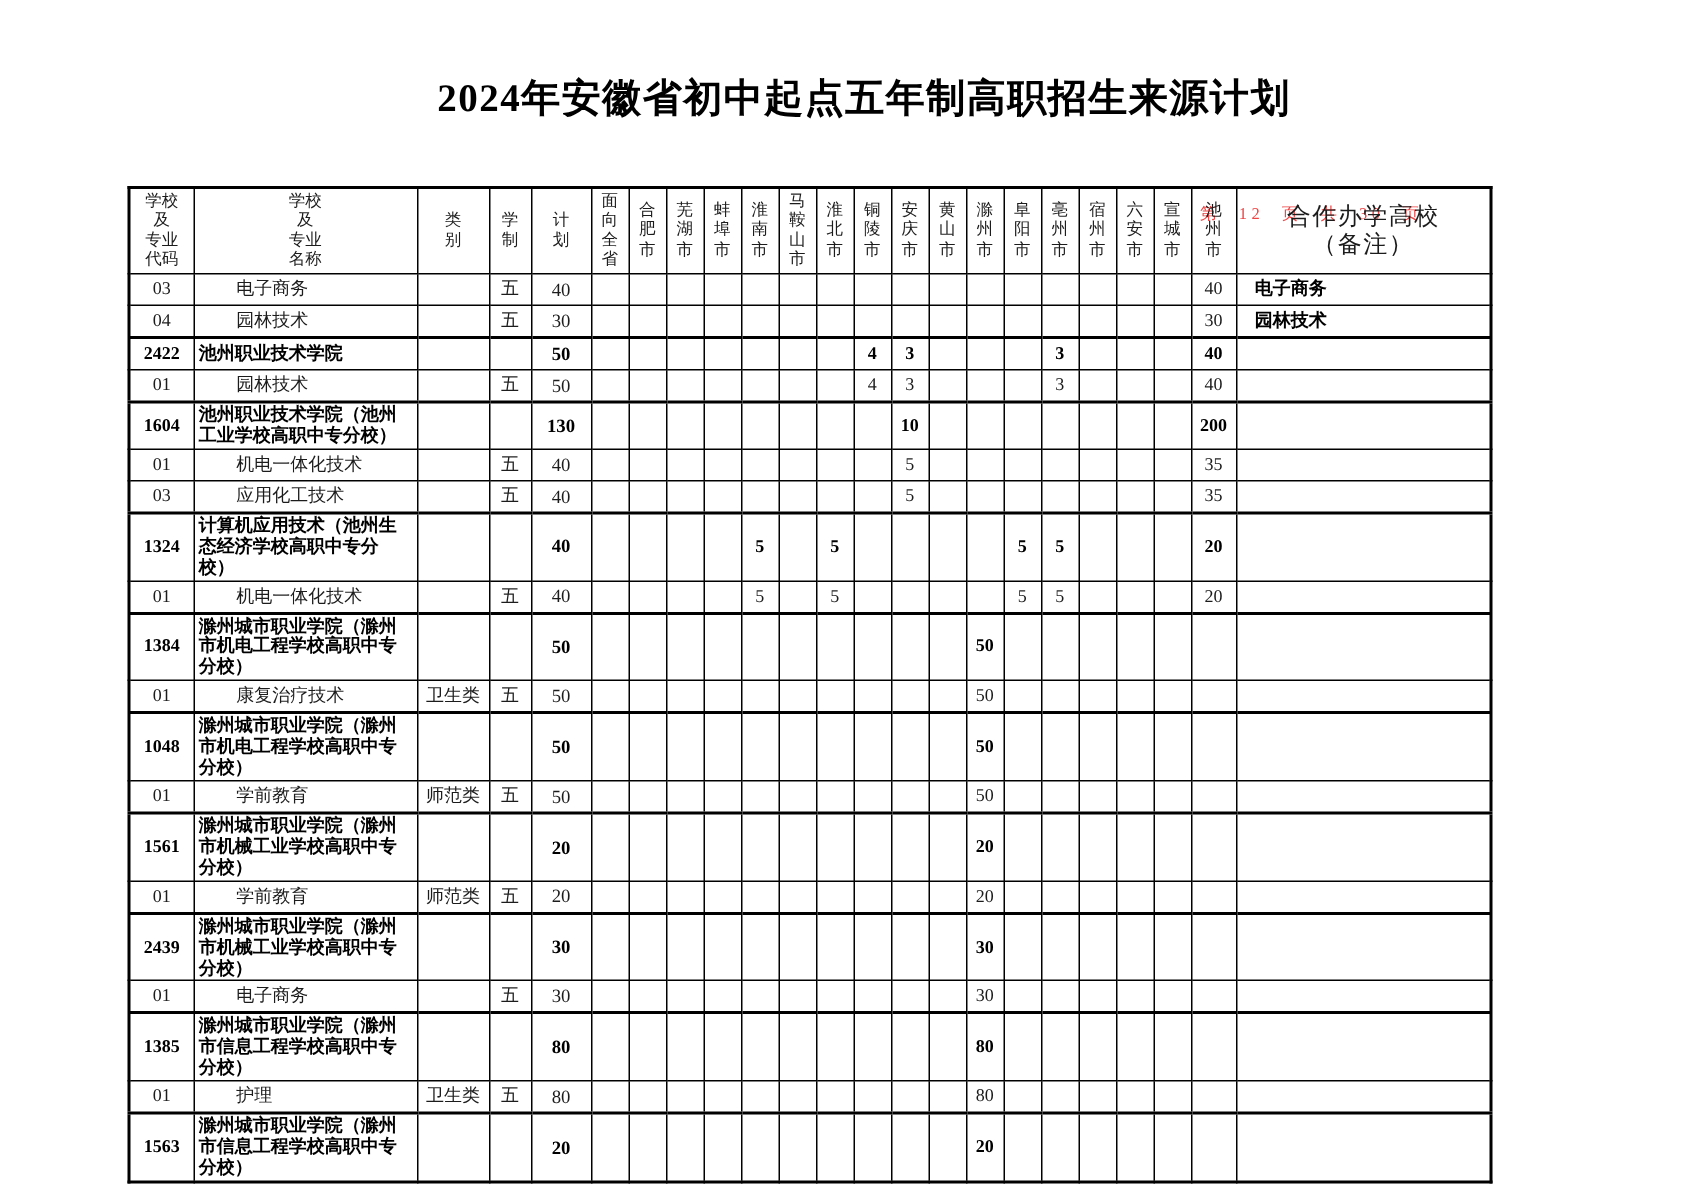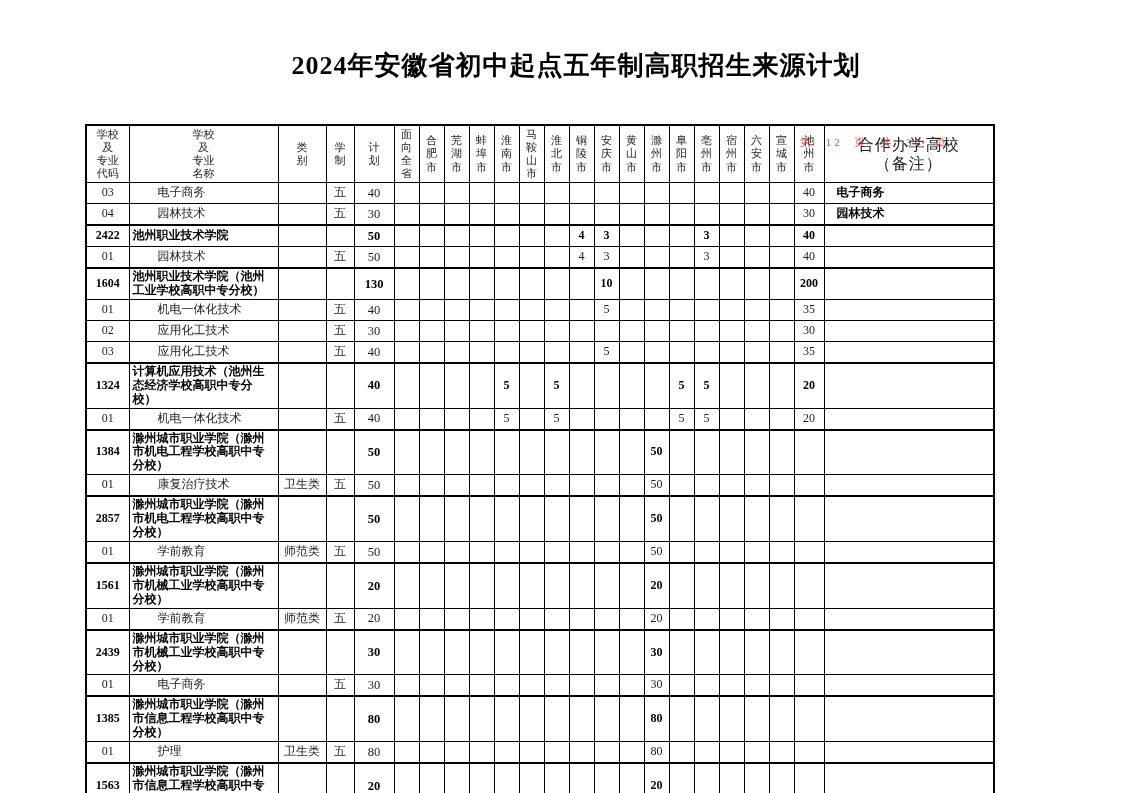--- a/index.html
+++ b/index.html
@@ -296,45 +296,20 @@
         <td class="col-chuzhou"></td>
         <td class="col-fuyang"></td>
         <td class="col-bozhou"></td>
         <td class="col-suzhou"></td>
         <td class="col-luan"></td>
         <td class="col-xuancheng"></td>
         <td class="col-chizhou">35</td>
         <td class="col-remark"></td>
       </tr>
       <tr class="major">
-        <td class="col-code">02</td>
-        <td class="col-name">应用化工技术</td>
-        <td class="col-category"></td>
-        <td class="col-duration">五</td>
-        <td class="col-plan">30</td>
-        <td class="col-province"></td>
-        <td class="col-hefei"></td>
-        <td class="col-wuhu"></td>
-        <td class="col-bengbu"></td>
-        <td class="col-huainan"></td>
-        <td class="col-maanshan"></td>
-        <td class="col-huaibei"></td>
-        <td class="col-tongling"></td>
-        <td class="col-anqing"></td>
-        <td class="col-huangshan"></td>
-        <td class="col-chuzhou"></td>
-        <td class="col-fuyang"></td>
-        <td class="col-bozhou"></td>
-        <td class="col-suzhou"></td>
-        <td class="col-luan"></td>
-        <td class="col-xuancheng"></td>
-        <td class="col-chizhou">30</td>
-        <td class="col-remark"></td>
-      </tr>
-      <tr class="major">
         <td class="col-code">03</td>
         <td class="col-name">应用化工技术</td>
         <td class="col-category"></td>
         <td class="col-duration">五</td>
         <td class="col-plan">40</td>
         <td class="col-province"></td>
         <td class="col-hefei"></td>
         <td class="col-wuhu"></td>
         <td class="col-bengbu"></td>
         <td class="col-huainan"></td>
@@ -446,21 +421,21 @@
         <td class="col-chuzhou">50</td>
         <td class="col-fuyang"></td>
         <td class="col-bozhou"></td>
         <td class="col-suzhou"></td>
         <td class="col-luan"></td>
         <td class="col-xuancheng"></td>
         <td class="col-chizhou"></td>
         <td class="col-remark"></td>
       </tr>
       <tr class="school">
-        <td class="col-code">2857</td>
+        <td class="col-code">1048</td>
         <td class="col-name">滁州城市职业学院（滁州市机电工程学校高职中专分校）</td>
         <td class="col-category"></td>
         <td class="col-duration"></td>
         <td class="col-plan">50</td>
         <td class="col-province"></td>
         <td class="col-hefei"></td>
         <td class="col-wuhu"></td>
         <td class="col-bengbu"></td>
         <td class="col-huainan"></td>
         <td class="col-maanshan"></td>

